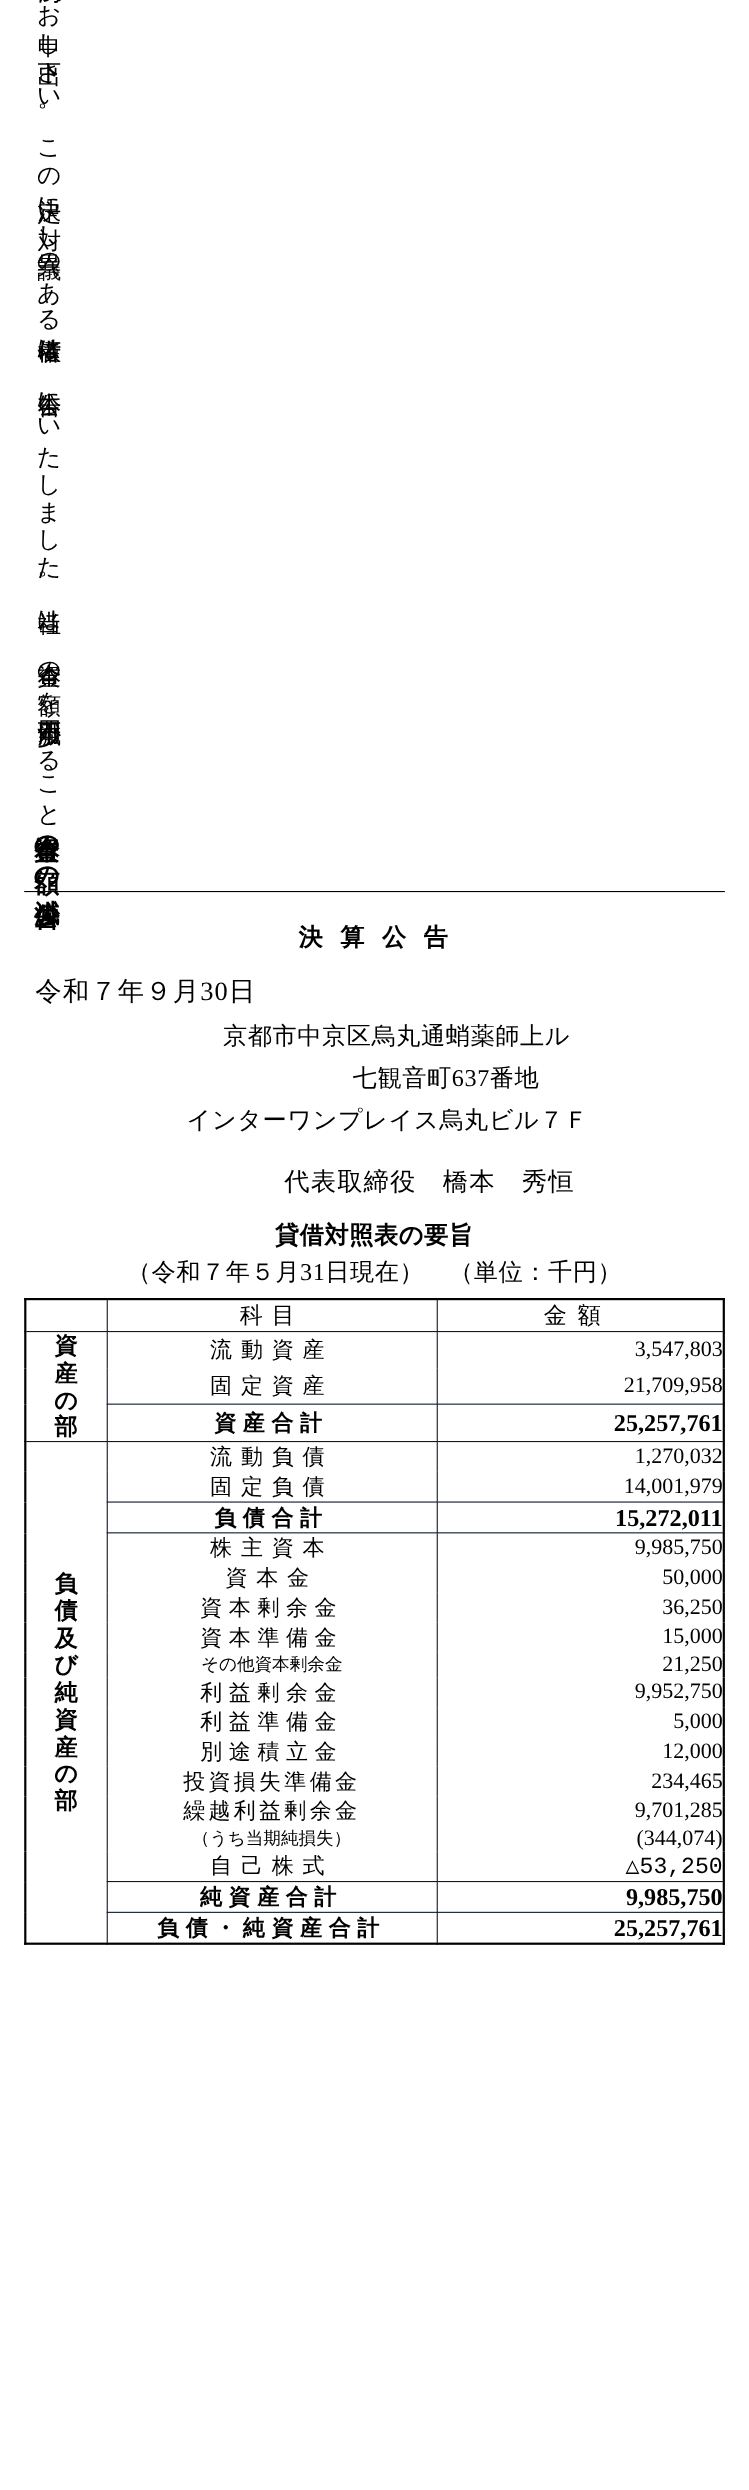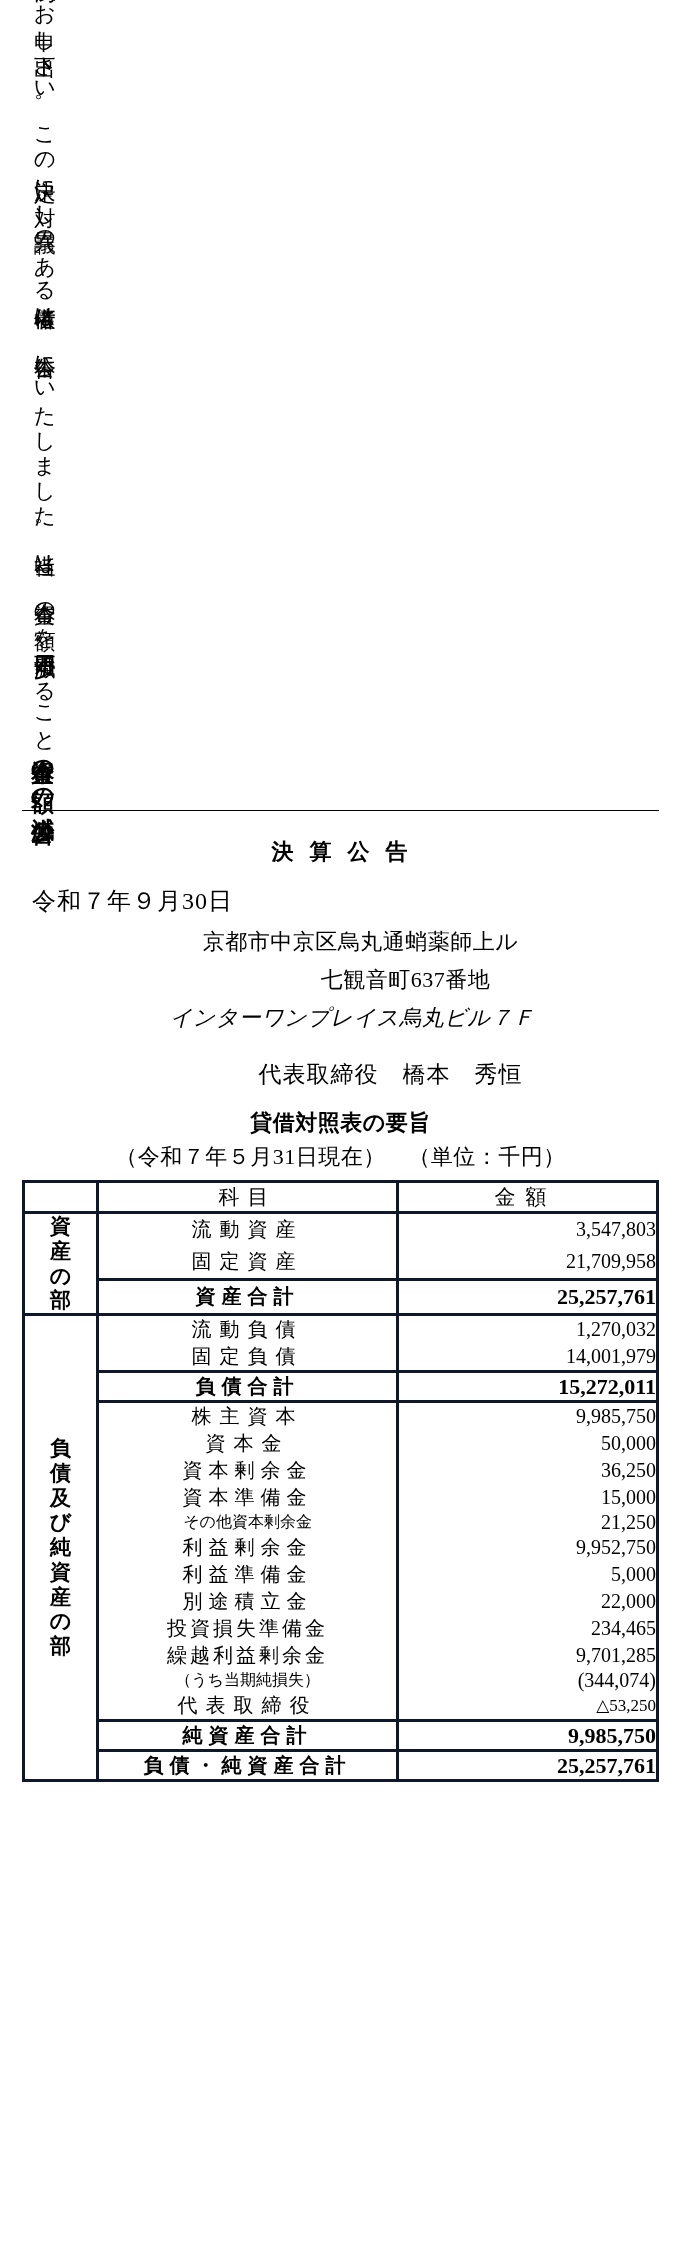--- a/index.html
+++ b/index.html
@@ -73,21 +73,21 @@
     margin-bottom: 10px;
   }
   .addr-line {
     font-size: 22px;
     text-align: center;
     letter-spacing: 0.5px;
     margin-bottom: 8px;
   }
   .addr-line.a1 { padding-left: 40px; }
   .addr-line.a2 { padding-left: 130px; }
-  .addr-line.a3 { padding-left: 24px; font-style: italic; }
+  .addr-line.a3 { padding-left: 24px; }
   .company {
     font-size: 28px;
     font-weight: bold;
     text-align: center;
     letter-spacing: 1px;
     margin: 14px 0 14px 16px;
   }
   .rep-line {
     font-size: 23px;
     text-align: center;
@@ -113,21 +113,21 @@
 
   
   table.bs {
     width: 100%;
     border-collapse: collapse;
     table-layout: fixed;
     border: 2px solid #000;
     font-size: 20px;
   }
   table.bs td, table.bs th {
-    border: 3px solid #0f172a;
+    border: 1px solid #0f172a;
     padding: 0;
     vertical-align: middle;
   }
   .col-side { width: 74px; }
   .col-item { width: 300px; }
   .col-amt  { width: auto; }
 
   .hdr td {
     text-align: center;
     font-size: 21px;
@@ -157,21 +157,21 @@
   .it.small { font-size: 16px; letter-spacing: 0px; }
   .it.bold { font-weight: bold; letter-spacing: 6px; }
 
   .amt {
     text-align: right;
     padding: 1px 8px 1px 2px;
     font-size: 20px;
     white-space: nowrap;
   }
   .amt.bold { font-weight: bold; font-size: 22px; }
-  .amt.small { font-size: 17px; }
+  .amt.small { font-size: 21px; font-family: Liberation Mono, monospace; }
 
   .rowpad td { padding-top: 2px; padding-bottom: 2px; }
   .nb-top { border-top: none !important; }
   .nb-bot { border-bottom: none !important; }
 </style>
 </head>
 <body>
 
 <div class="page">
 
@@ -276,36 +276,36 @@
       <tr>
         <td class="it nb-top nb-bot sp6">利益剰余金</td>
         <td class="amt nb-top nb-bot">9,952,750</td>
       </tr>
       <tr>
         <td class="it nb-top nb-bot sp6">利益準備金</td>
         <td class="amt nb-top nb-bot">5,000</td>
       </tr>
       <tr>
         <td class="it nb-top nb-bot sp6">別途積立金</td>
-        <td class="amt nb-top nb-bot">22,000</td>
+        <td class="amt nb-top nb-bot">12,000</td>
       </tr>
       <tr>
         <td class="it nb-top nb-bot sp3">投資損失準備金</td>
         <td class="amt nb-top nb-bot">234,465</td>
       </tr>
       <tr>
         <td class="it nb-top nb-bot sp3">繰越利益剰余金</td>
         <td class="amt nb-top nb-bot">9,701,285</td>
       </tr>
       <tr>
         <td class="it nb-top nb-bot small">（うち当期純損失）</td>
         <td class="amt nb-top nb-bot">(344,074)</td>
       </tr>
       <tr>
-        <td class="it nb-top">代表取締役</td>
+        <td class="it nb-top">自己株式</td>
         <td class="amt nb-top small">△53,250</td>
       </tr>
 
       <tr class="rowpad">
         <td class="it bold">純資産合計</td>
         <td class="amt bold">9,985,750</td>
       </tr>
       <tr class="rowpad">
         <td class="it bold sp3">負債・純資産合計</td>
         <td class="amt bold">25,257,761</td>

